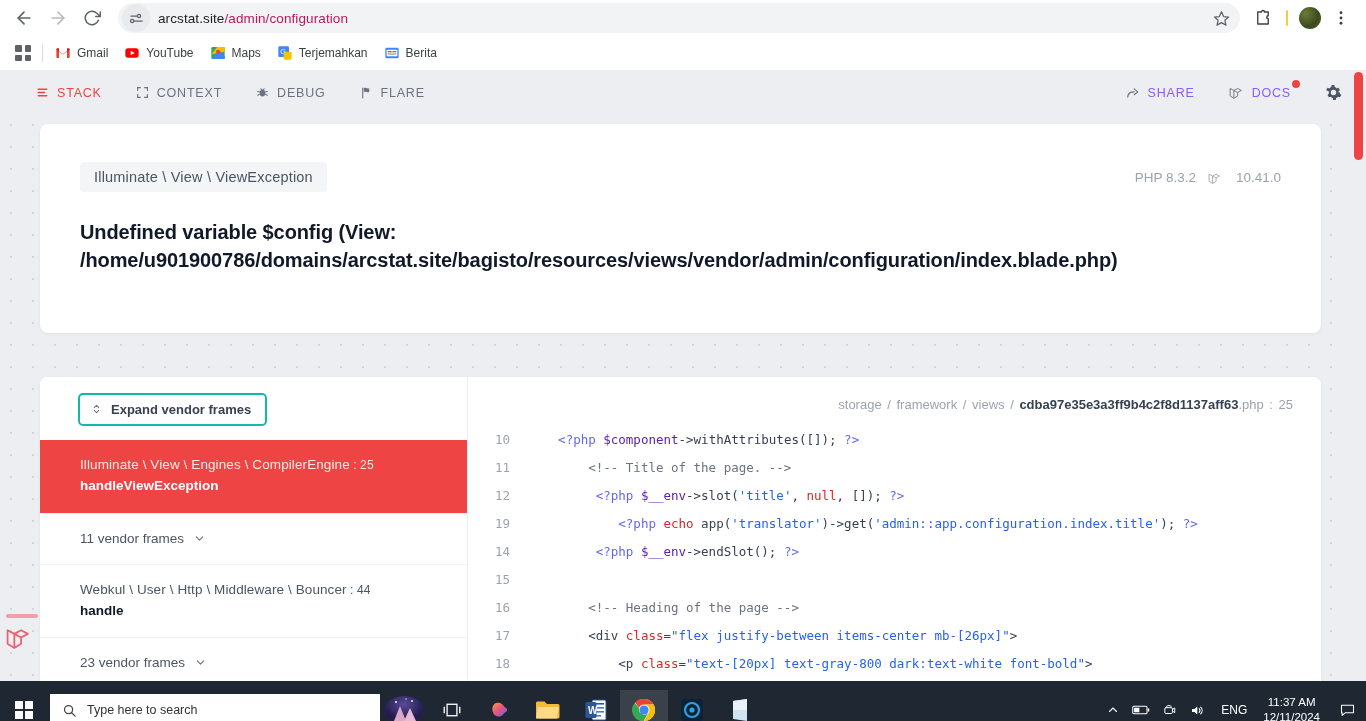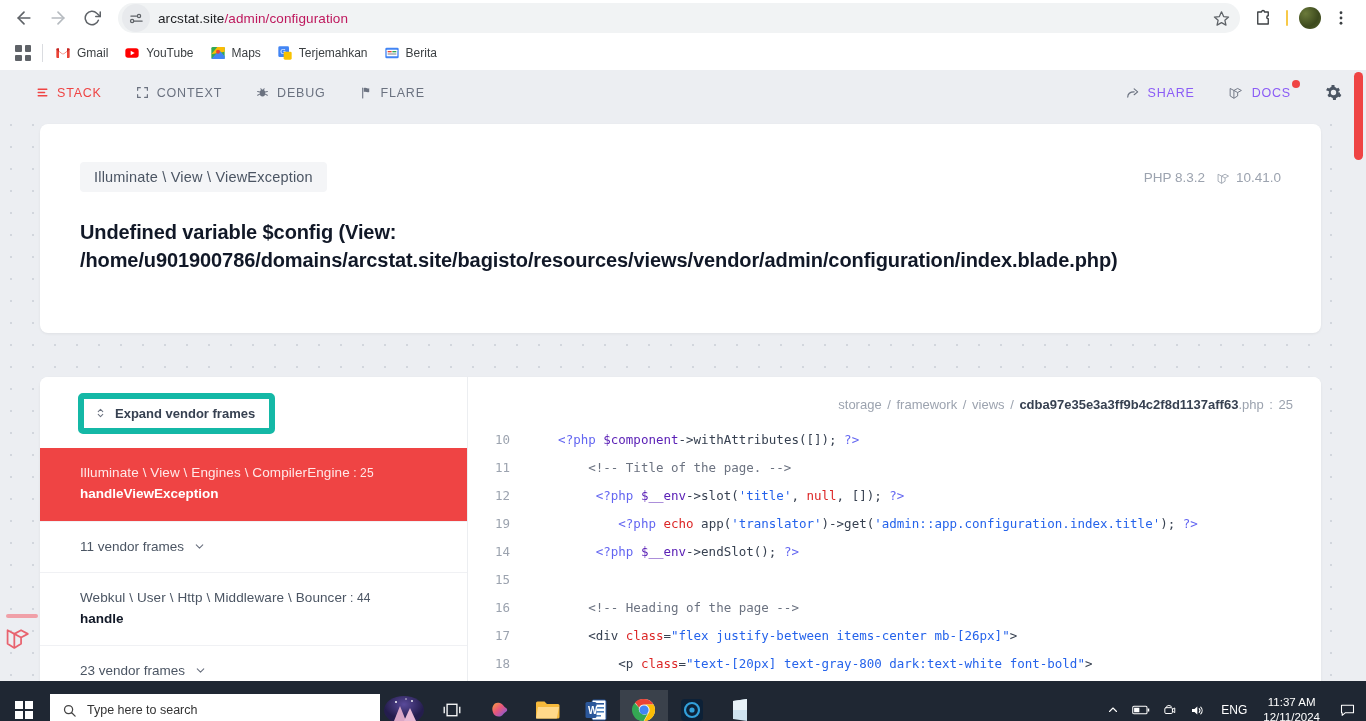--- a/index.html
+++ b/index.html
@@ -207,21 +207,21 @@
   }
   .exc-versions {
     display: flex;
     align-items: center;
     gap: 12px;
     color: #9ca3af;
     font-size: 13.5px;
     padding-top: 8px;
     white-space: nowrap;
   }
-  .exc-versions .lv { display:flex; align-items:center; gap:5px; }
+  .exc-versions .lv { display:flex; align-items:center; gap:14px; }
   .exc-message {
     margin-top: 26px;
     font-size: 20px;
     line-height: 1.42;
     font-weight: bold;
     color: #111827;
     letter-spacing: -0.1px;
     word-break: break-word;
     max-width: 1050px;
   }
@@ -246,21 +246,21 @@
     position: relative;
   }
   .expand-row {
     padding: 16px 0 14px 38px;
     display: flex;
   }
   .expand-btn {
     display: inline-flex;
     align-items: center;
     gap: 9px;
-    border: 6px solid #14b8a6;
+    border: 2px solid #14b8a6;
     background: #fff;
     border-radius: 5px;
     padding: 7px 14px 7px 11px;
     font-size: 13px;
     font-weight: bold;
     color: #374151;
     cursor: pointer;
   }
   .frame {
     padding: 15px 27px 16px 40px;

